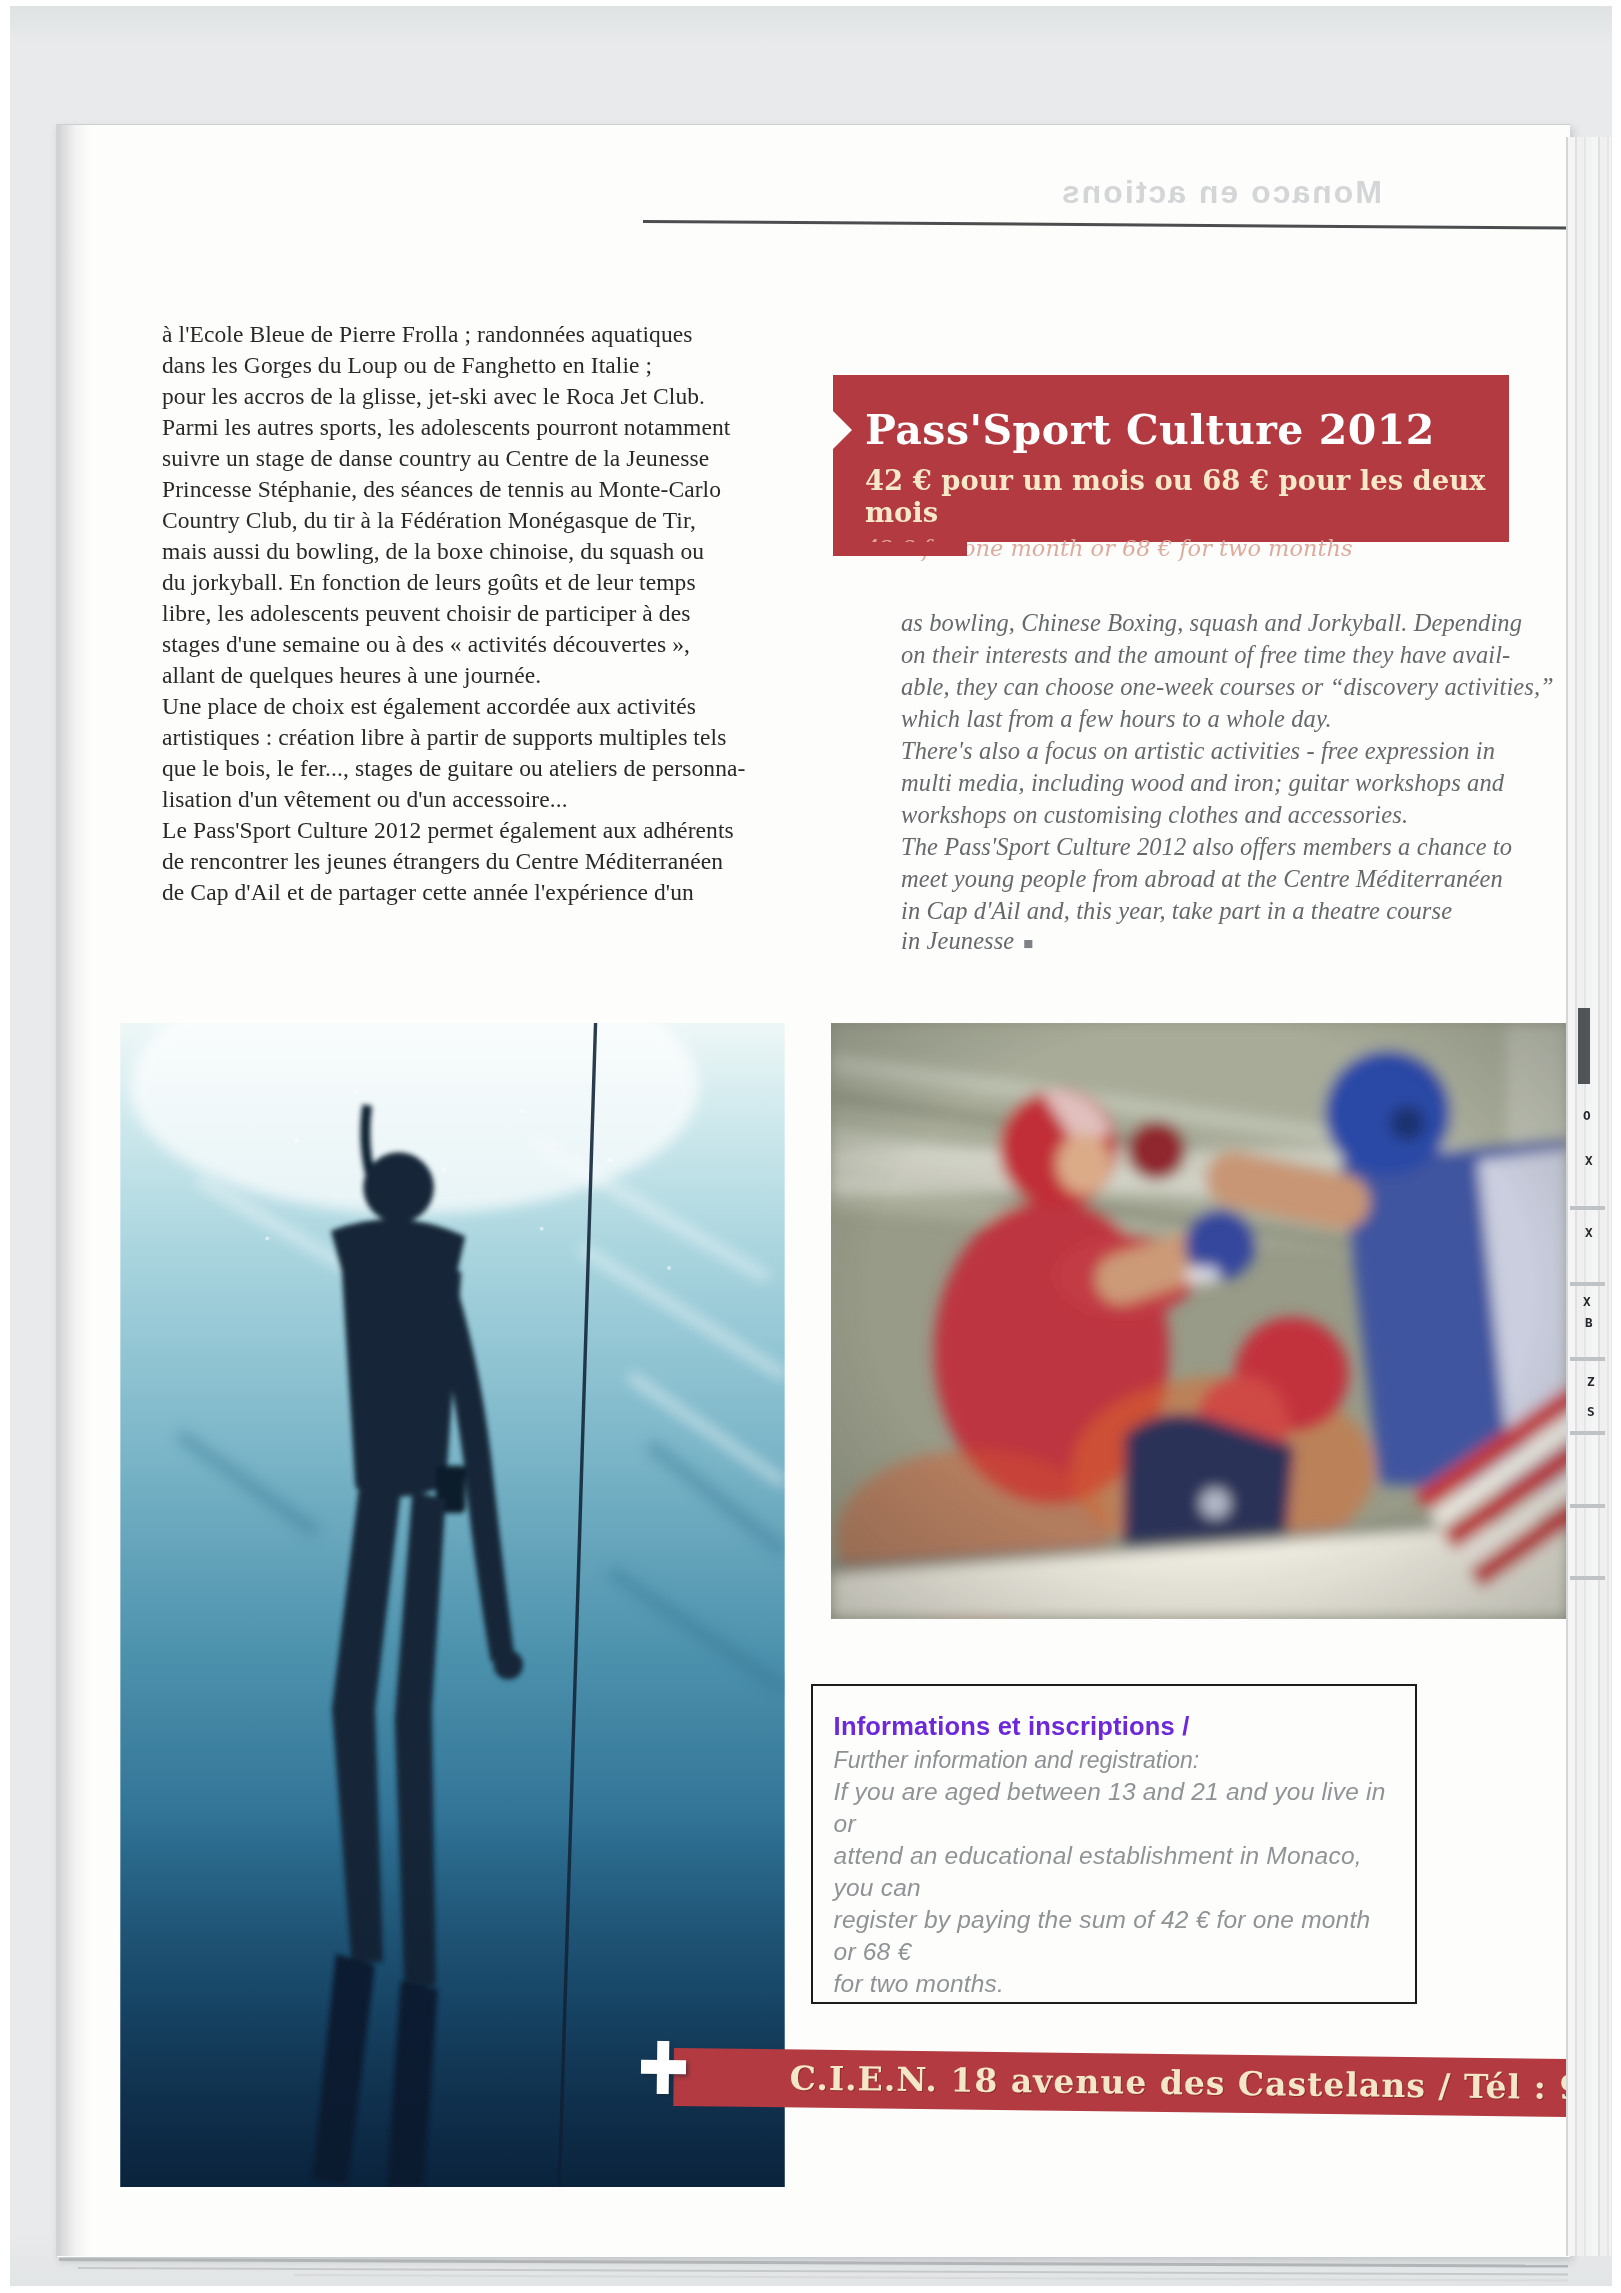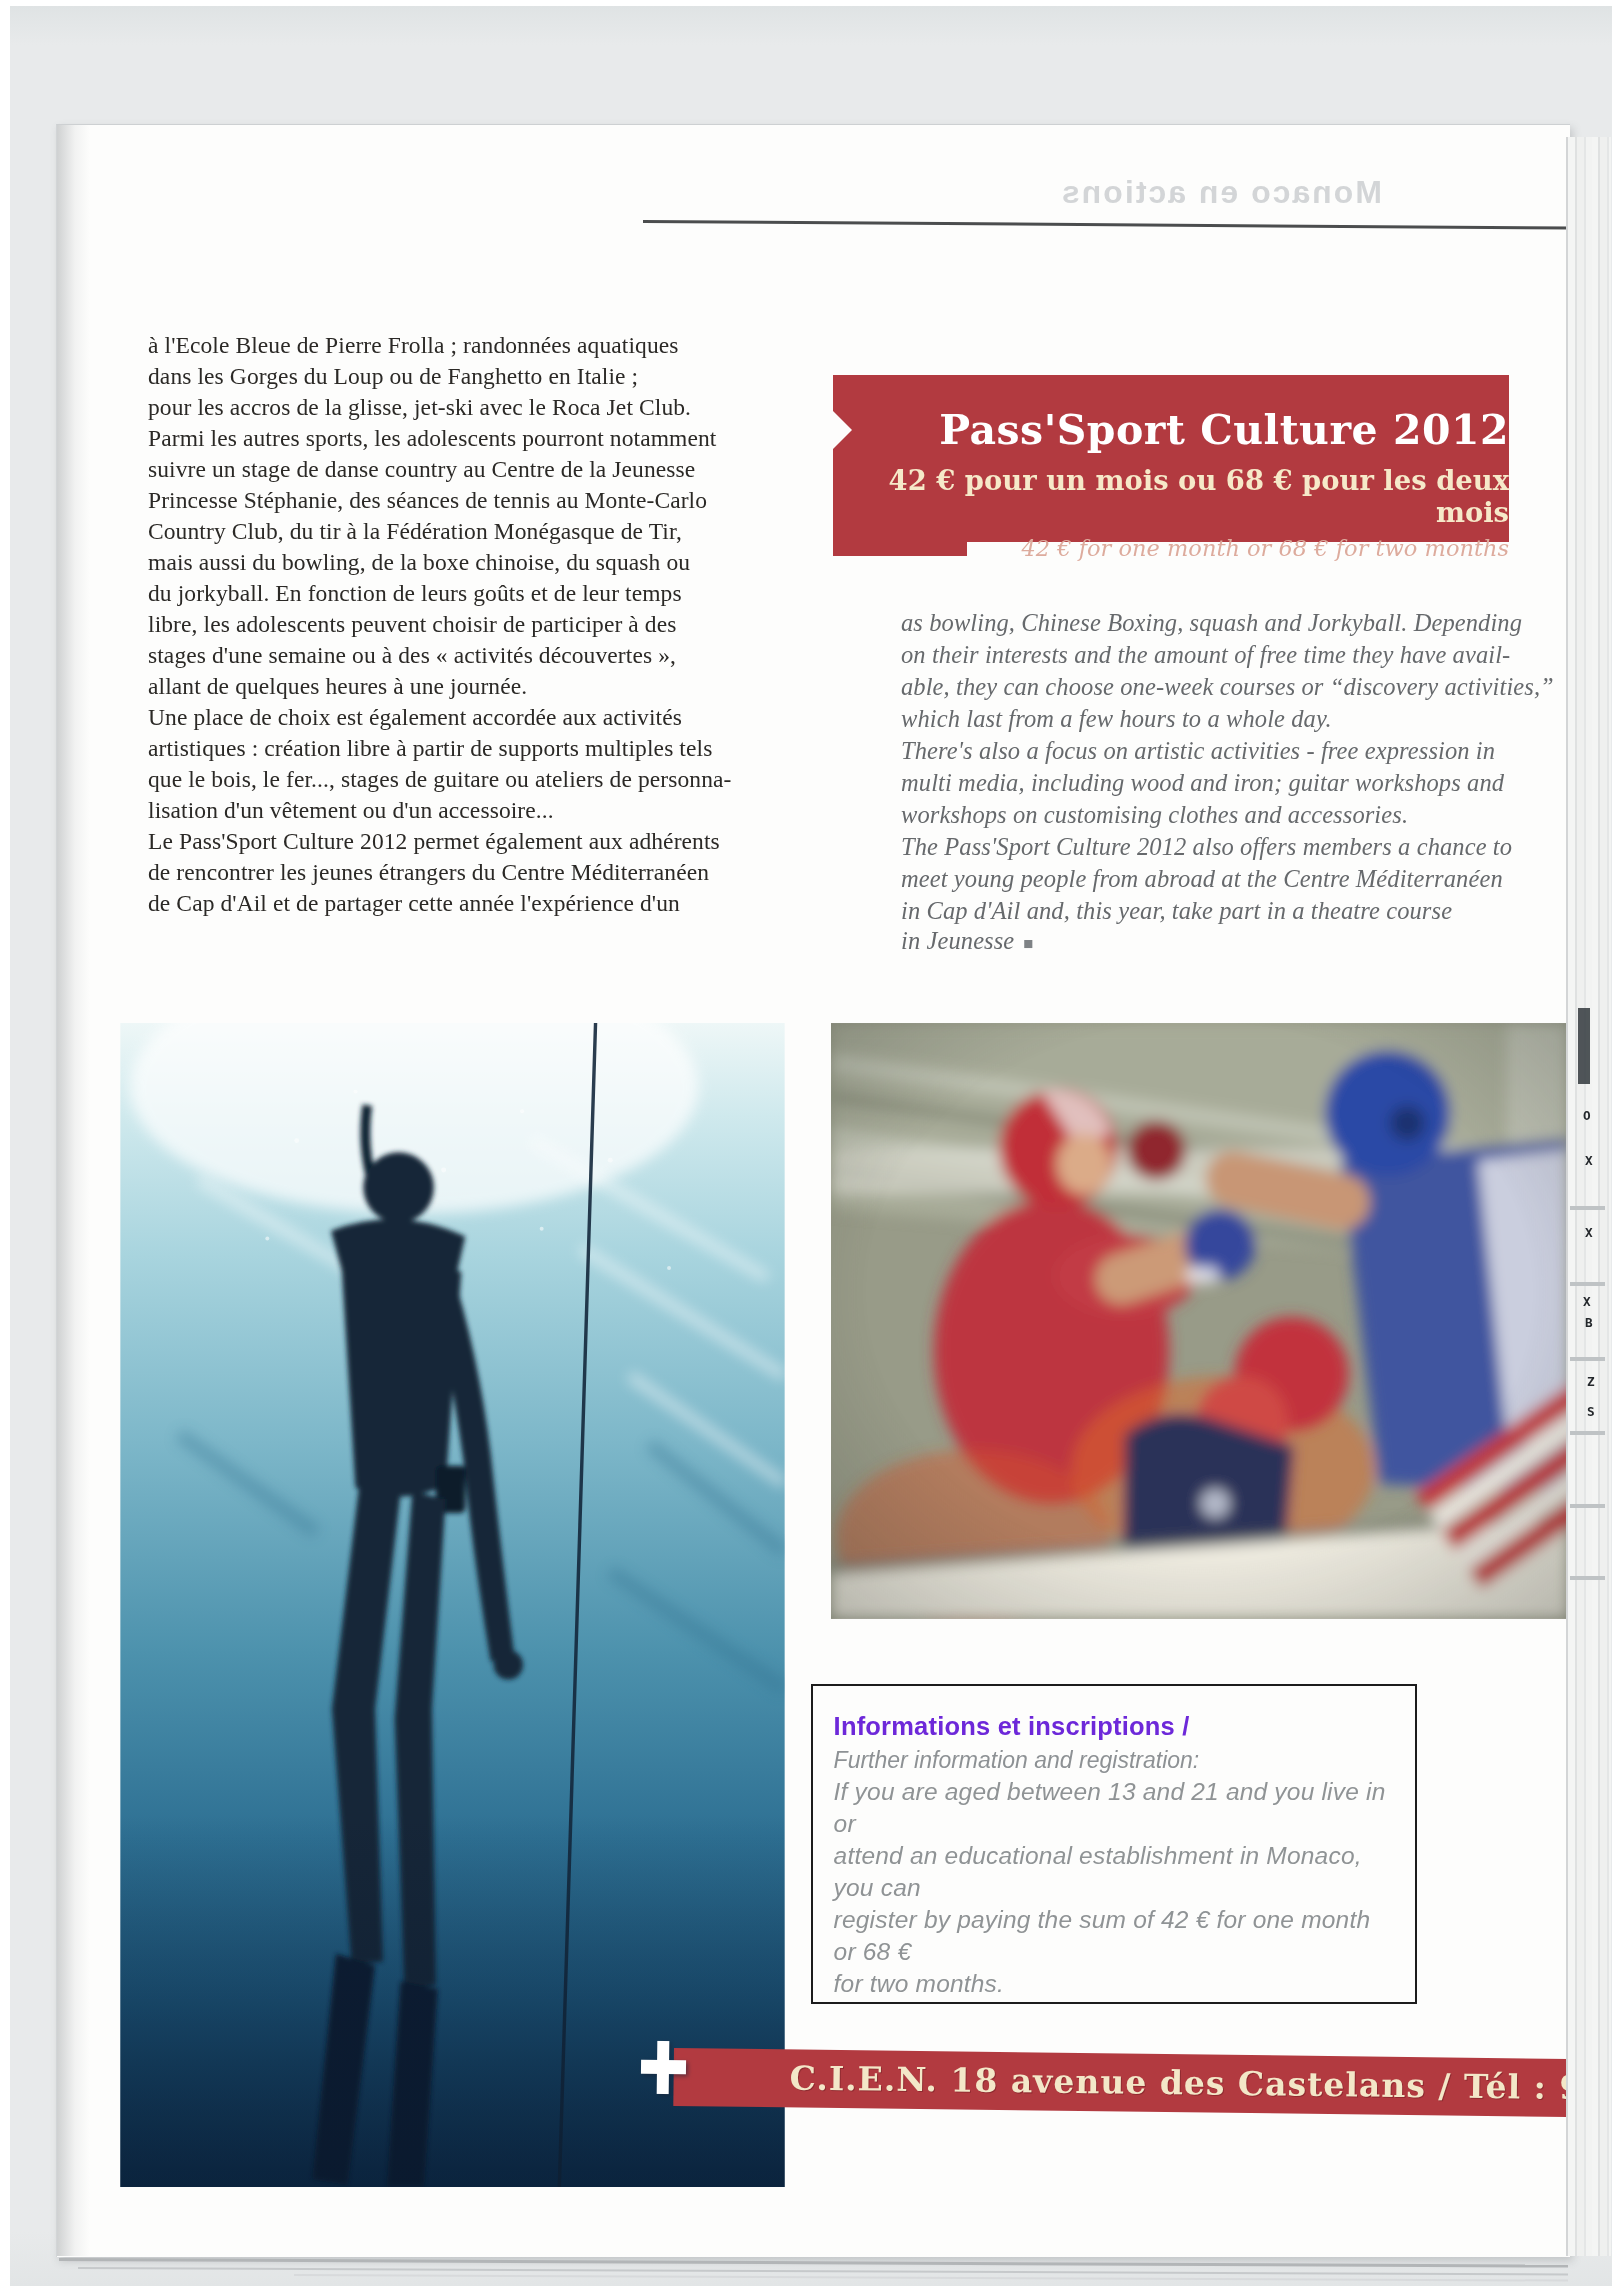--- a/index.html
+++ b/index.html
@@ -24,31 +24,31 @@
   .stack-line{height:2.9px;background:#b2b5b7;transform:rotate(.25deg);transform-origin:left center;}
 
   
   .ghost{left:961px;top:174px;width:421px;transform:scaleX(-1);
     font-family:"Liberation Sans",sans-serif;font-weight:700;font-size:32px;
     letter-spacing:2px;color:#9aa0a6;opacity:.42;}
   .rule{left:643px;top:220px;width:927px;height:2.9px;background:#4b4d4e;
     transform:rotate(.4deg);transform-origin:left center;}
 
   
-  .fr-col{left:148px;width:632px;font-size:23.5px;line-height:31px;color:#2b2926;
-    white-space:pre-line;letter-spacing:0.1px;margin-top:11px;}
+  .fr-col{left:162px;width:632px;font-size:23.5px;line-height:31px;color:#2b2926;
+    white-space:pre-line;letter-spacing:0.1px;}
   .fr-a{top:319px;} .fr-b{top:914px;white-space:normal;}
   .en-col{left:860px;width:676px;font-size:24.5px;line-height:32px;color:#66696c;
     font-style:italic;white-space:pre-line;letter-spacing:0.1px;margin-left:41px;}
   .en-a{top:607px;} .en-b{top:925px;white-space:normal;}
   .endmark{display:inline-block;font-style:normal;font-size:16.7px;margin-left:8.8px;line-height:1;}
   .endmark-red{color:#c0392b;} .endmark-gray{color:#7e8285;}
 
   
-  .banner{left:833px;top:375px;width:676px;height:167px;background:#b23a40;text-align:right;}
+  .banner{left:833px;top:375px;width:676px;height:167px;background:#b23a40;}
   .banner .notch{position:absolute;left:0;top:36px;width:0;height:0;
     border-top:19.6px solid transparent;border-bottom:19.6px solid transparent;border-left:19.6px solid #fdfdfc;}
   .banner .step{position:absolute;left:0;top:167px;width:134px;height:13.7px;background:#b23a40;}
   .banner-title{margin:31px 0 0 32px;font-family:"DejaVu Serif",serif;font-weight:bold;
     font-size:41px;color:#ffffff;letter-spacing:0.5px;}
   .banner-line2{margin:10px 0 0 32px;font-family:"DejaVu Serif",serif;font-weight:bold;
     font-size:27.4px;color:#f6e9c9;}
   .banner-line3{margin:6.9px 0 0 32px;font-family:"DejaVu Serif",serif;font-style:italic;
     font-size:22.5px;color:#ddab9d;}
 

